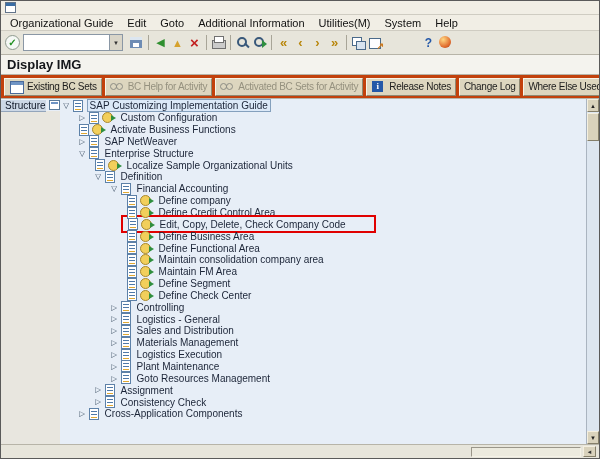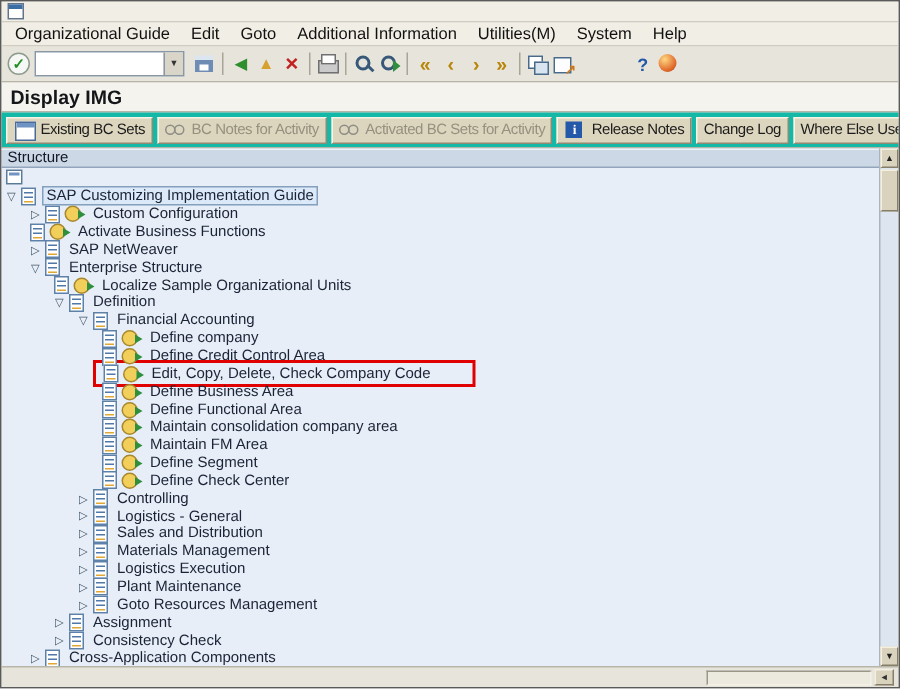--- a/index.html
+++ b/index.html
@@ -62,42 +62,42 @@
   .i-help::before { content:"?"; font-size:12px; font-weight:bold; color:#2458a8; }
   .i-customize-layout::before { content:""; position:absolute; left:2px; top:2px; width:12px; height:12px; border-radius:50%;
       background: radial-gradient(circle at 35% 30%, #ffd782, #e06a2c 65%, #9c3a10); }
 
   
   .titleband { height: 20px; background: #f4f3ee; border-bottom: 1px solid #b7b4a8;
                display: flex; align-items: center; padding-left: 6px; flex: 0 0 auto; }
   .titleband .t { font-size: 13px; font-weight: bold; color: #14161a; }
 
   
-  .appbar { height: 24px; background: #14b8a6; border-bottom: 1px solid #b7b4a8;
+  .appbar { height: 24px; background: #c2410c; border-bottom: 1px solid #b7b4a8;
             display: flex; align-items: center; padding: 0 3px; gap: 3px; flex: 0 0 auto; }
   .appbtn { height: 18px; background: #ddd6bf; border: 1px solid;
             border-color: #f8f4e8 #8f8a74 #8f8a74 #f8f4e8;
             display: inline-flex; align-items: center; gap: 3px; padding: 0 4px;
             font-size: 10px; letter-spacing: -0.3px; color: #1c1c1c; cursor: default; white-space: nowrap;
             font-family: "Liberation Sans", sans-serif; }
   .appbtn.disabled { color: #95917f; }
   .appbtn.push-right { margin-left: auto; }
   .bicon { position: relative; width: 15px; height: 12px; display: inline-block; flex: 0 0 auto; }
   .i-bc-sets::before { content:""; position:absolute; left:1px; top:0; width:12px; height:11px;
                        background:#fff; border:1px solid #4a6a9a; box-shadow: inset 0 3px 0 #6f94c4; }
   .i-glasses::before { content:""; position:absolute; left:0; top:2px; width:5px; height:5px; border:1px solid #44617e; border-radius:50%; }
   .i-glasses::after { content:""; position:absolute; right:2px; top:2px; width:5px; height:5px; border:1px solid #44617e; border-radius:50%; }
   .disabled .i-glasses::before, .disabled .i-glasses::after { border-color: #8d8d85; }
   .i-info::before { content:"i"; position:absolute; left:1px; top:0; width:11px; height:11px;
                     background:#2458a8; color:#fff; font-weight:bold; font-size:9px;
                     font-family:"Liberation Serif", serif; display:flex; align-items:center; justify-content:center; }
 
   
   .bodyrow { flex: 1; display: flex; min-height: 0; }
-  .leftcol { flex: 1; min-width: 0; display: flex; flex-direction: column; }
+  .leftcol { flex: 1; min-width: 0; display: flex; flex-direction: row; }
   .structbar { height: 13px; background: #cdd8e6; border-top: 1px solid #eef3f9; border-bottom: 1px solid #93a5bb;
                display: flex; align-items: center; padding-left: 4px; font-size: 10px; color: #101828; flex: 0 0 auto; }
   .treebar { height: 12px; background: #e7eef7; display: flex; align-items: center; padding-left: 3px; flex: 0 0 auto; }
   .i-hier { width: 11px; height: 10px; border: 1px solid #5a7a9a; background: #fff; position: relative; display: inline-block; }
   .i-hier::before { content:""; position:absolute; left:1px; top:1px; width:7px; height:2px; background:#6f94c4; }
   .tree { flex: 1; background: #e7eef7; overflow: hidden; padding-top: 1px; }
   .trow { height: 11.85px; display: flex; align-items: center; font-size: 10px; color: #1b2437; white-space: nowrap; cursor: default; }
   .tindent { flex: 0 0 auto; height: 1px; }
   .leafpad { flex: 0 0 3px; }
   .exp { flex: 0 0 13px; text-align: center; font-size: 7.5px; color: #44566a; line-height: 1; }
@@ -186,21 +186,21 @@
     <span class="t">Display IMG</span>
   </div>
 
   <div class="appbar" id="app-buttons">
       <button class="appbtn">
         <span class="bicon i-bc-sets"></span>
         <span class="blabel">Existing BC Sets</span>
       </button>
       <button class="appbtn disabled">
         <span class="bicon i-glasses"></span>
-        <span class="blabel">BC Notes for Activity</span>
+        <span class="blabel">BC Help for Activity</span>
       </button>
       <button class="appbtn disabled">
         <span class="bicon i-glasses"></span>
         <span class="blabel">Activated BC Sets for Activity</span>
       </button>
       <button class="appbtn">
         <span class="bicon i-info"></span>
         <span class="blabel">Release Notes</span>
       </button>
       <button class="appbtn push-right">

